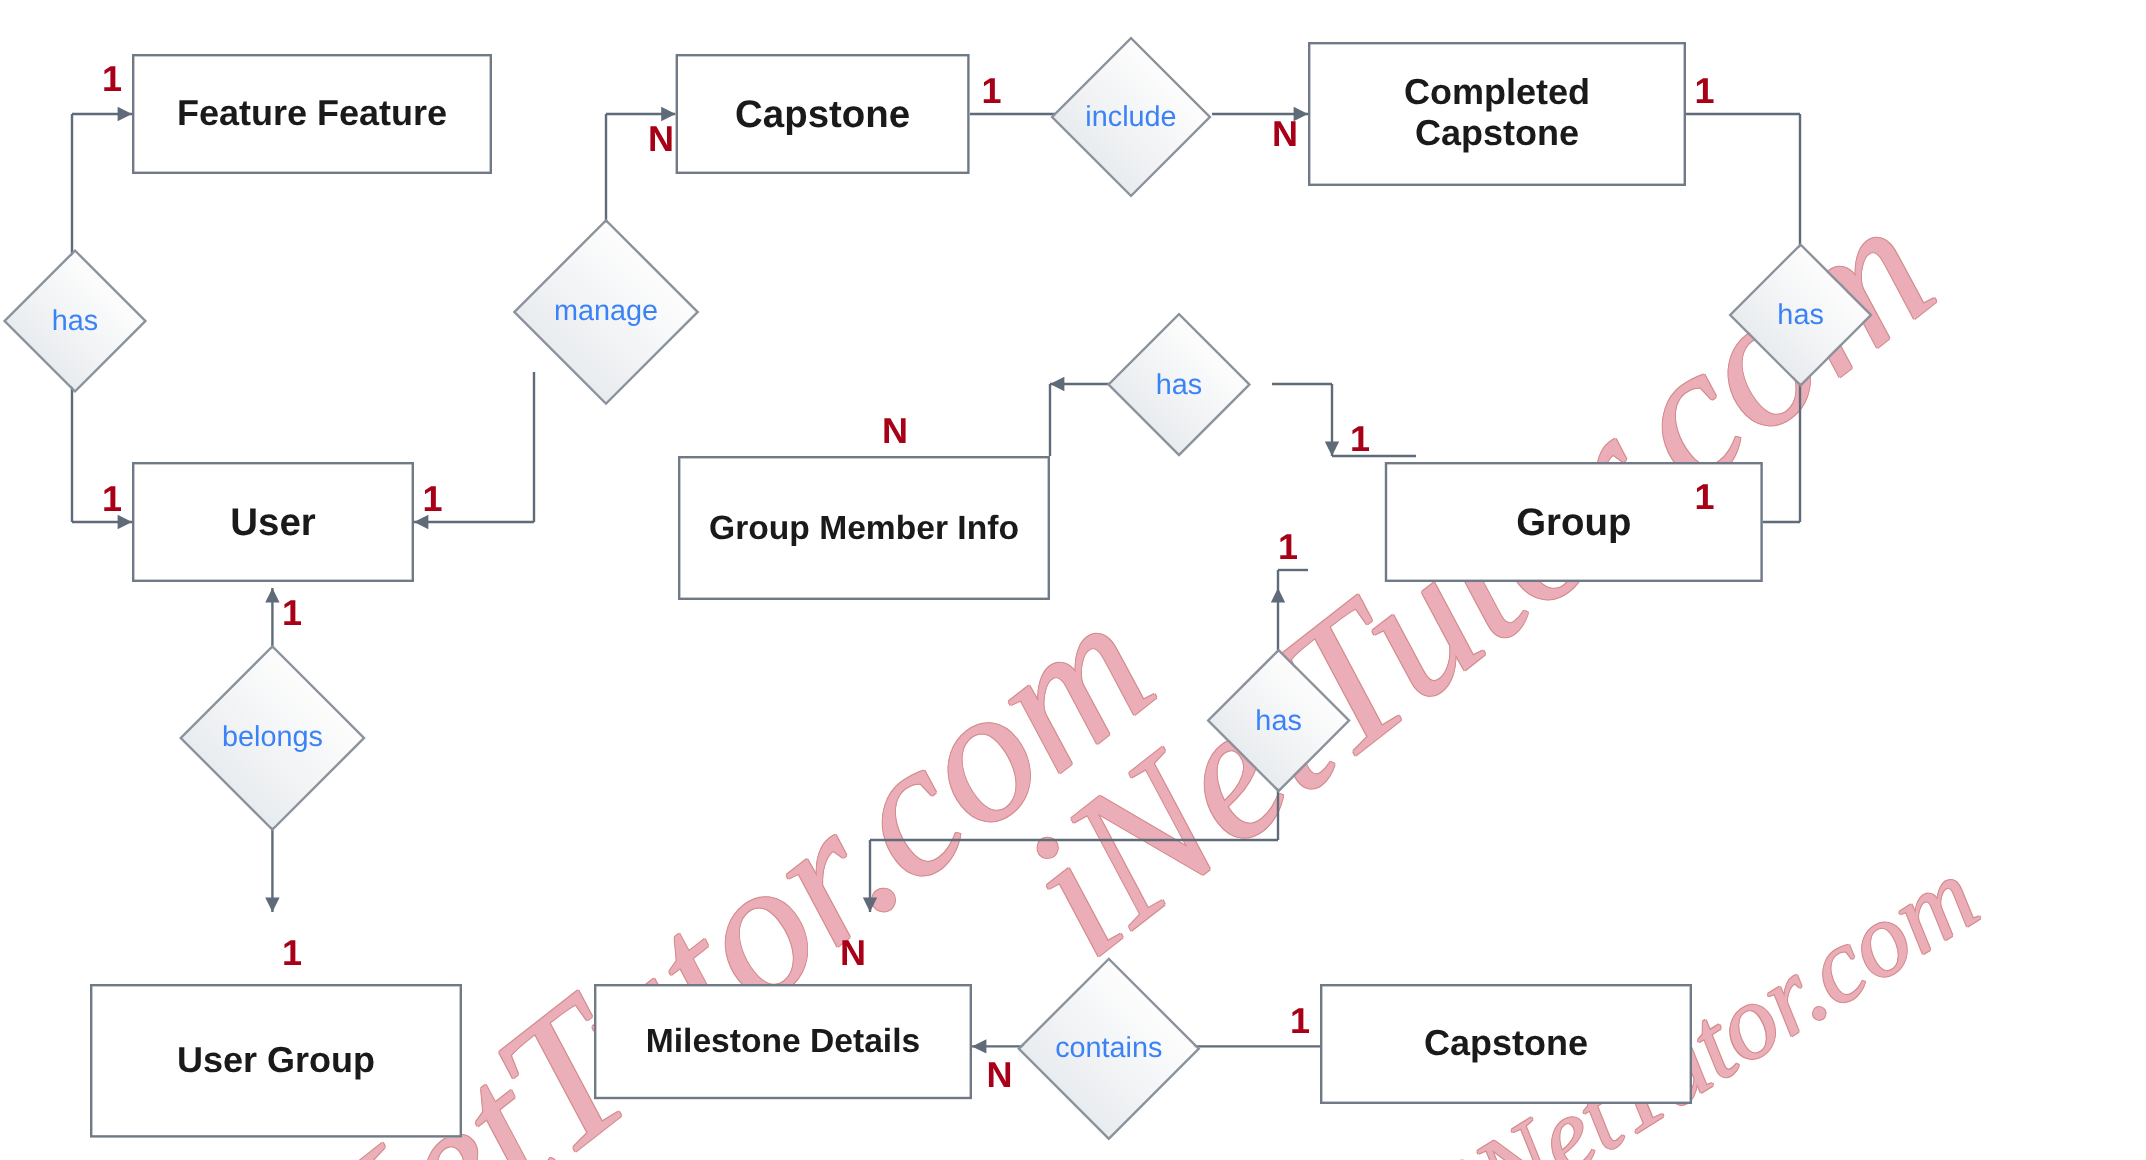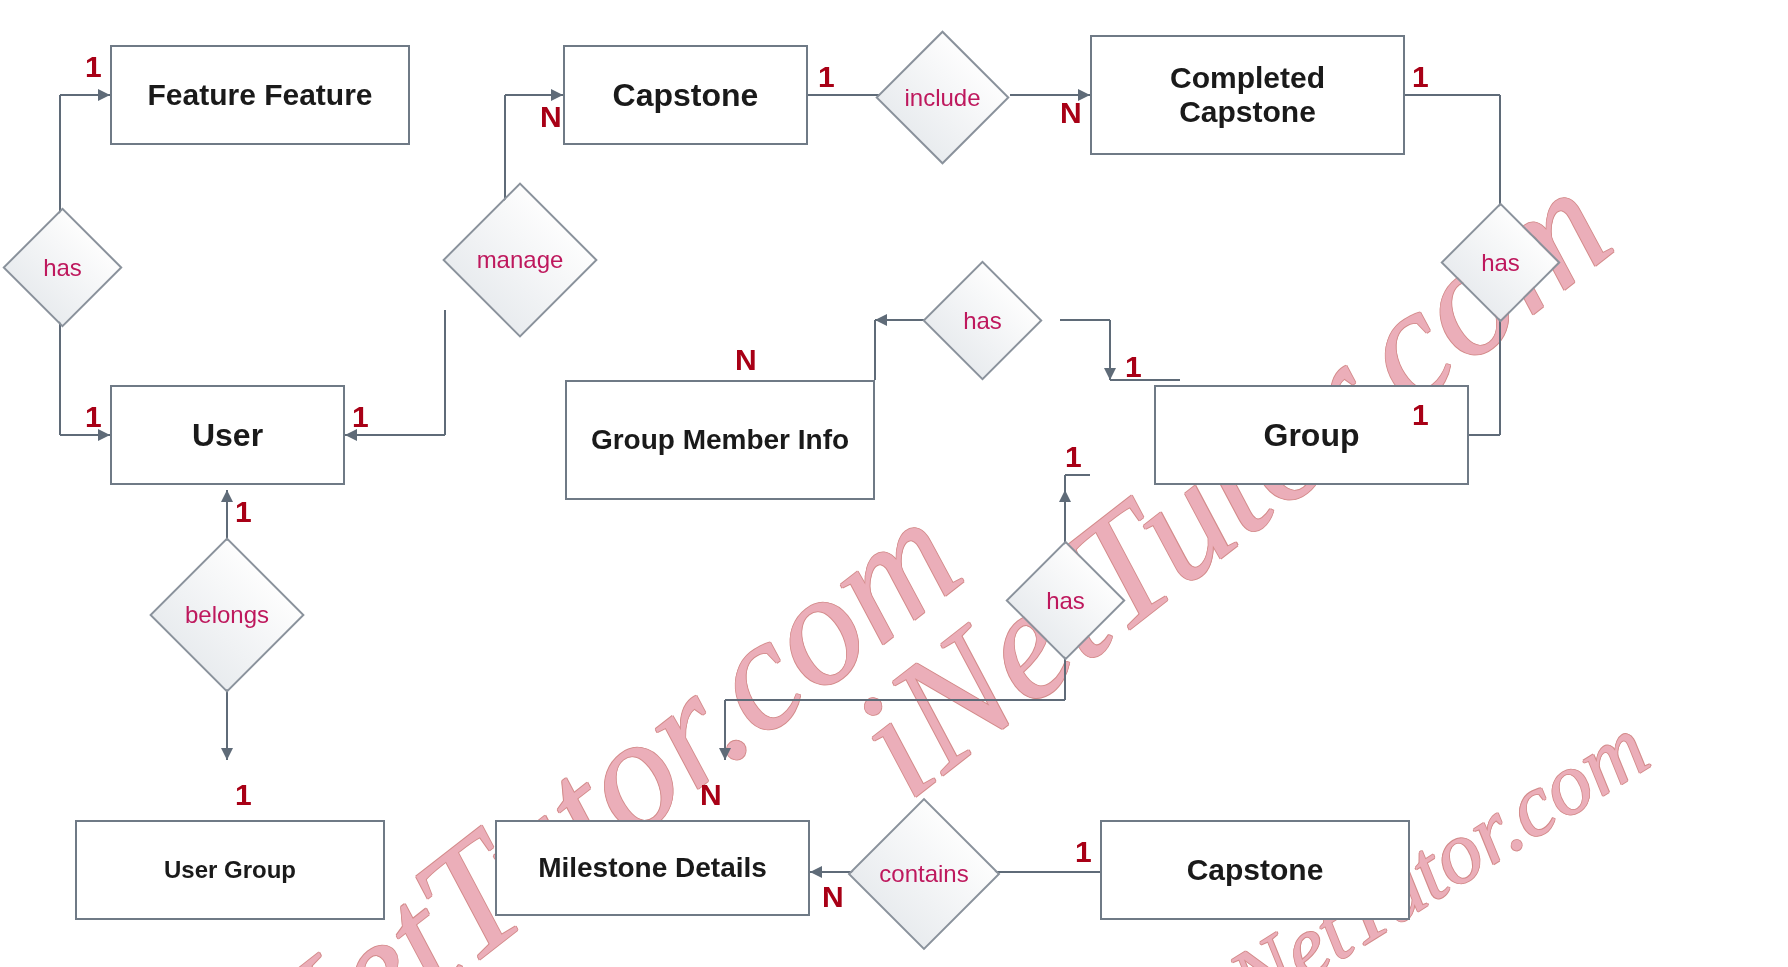--- a/index.html
+++ b/index.html
@@ -10,21 +10,21 @@
        text-shadow:1px 0 0 #c77,0 1px 0 #c77,-1px 0 0 #c77,0 -1px 0 #c77}
   
   .ent{position:absolute;background:#fff;border:2px solid #6f7a86;
        display:flex;align-items:center;justify-content:center;text-align:center;
        font-weight:700;color:#1a1a1a;box-sizing:border-box;padding:6px 10px}
   
   .rel{position:absolute}
   .rel .shape{position:absolute;inset:0;background:linear-gradient(#fdfdfd,#e9ecef);
        border:2px solid #8a929c;transform:rotate(45deg)}
   .rel .lbl{position:absolute;inset:0;display:flex;align-items:center;justify-content:center;
-       font-size:24px;color:#be185d}
+       font-size:24px;color:#3b82f6}
   
   .card{position:absolute;font-weight:700;font-size:30px;color:#a80016}
   
   svg.lines{position:absolute;inset:0;width:1788px;height:967px;pointer-events:none}
   svg.lines line{stroke:#5f6b78;stroke-width:2}
   svg.lines polygon{fill:#5f6b78}
 </style>
 </head>
 <body>
 
@@ -97,32 +97,32 @@
   <div class="ent" style="left:563px;top:45px;width:245px;height:100px;font-size:32px">Capstone</div>
 
   <div class="ent" style="left:1090px;top:35px;width:315px;height:120px;font-size:30px;line-height:1.15">Completed Capstone</div>
 
   <div class="ent" style="left:110px;top:385px;width:235px;height:100px;font-size:32px">User</div>
 
   <div class="ent" style="left:565px;top:380px;width:310px;height:120px;font-size:28px;font-weight:700;line-height:1.2">Group Member Info</div>
 
   <div class="ent" style="left:1154px;top:385px;width:315px;height:100px;font-size:32px">Group</div>
 
-  <div class="ent" style="left:75px;top:820px;width:310px;height:100px;font-size:24px">User Group</div>
+  <div class="ent" style="left:75px;top:820px;width:310px;height:128px;font-size:30px">User Group</div>
 
   <div class="ent" style="left:495px;top:820px;width:315px;height:96px;font-size:28px">Milestone Details</div>
 
   <div class="ent" style="left:1100px;top:820px;width:310px;height:100px;font-size:30px">Capstone</div>
 
   <div class="rel" style="left:20px;top:225px;width:85px;height:85px">
     <div class="shape"></div>
       <div class="lbl">has</div>
   </div>
 
-  <div class="rel" style="left:465px;top:205px;width:110px;height:110px">
+  <div class="rel" style="left:450px;top:205px;width:110px;height:110px">
     <div class="shape"></div>
       <div class="lbl">manage</div>
   </div>
 
   <div class="rel" style="left:895px;top:50px;width:95px;height:95px">
     <div class="shape"></div>
       <div class="lbl">include</div>
   </div>
 
   <div class="rel" style="left:1458px;top:220px;width:85px;height:85px">

